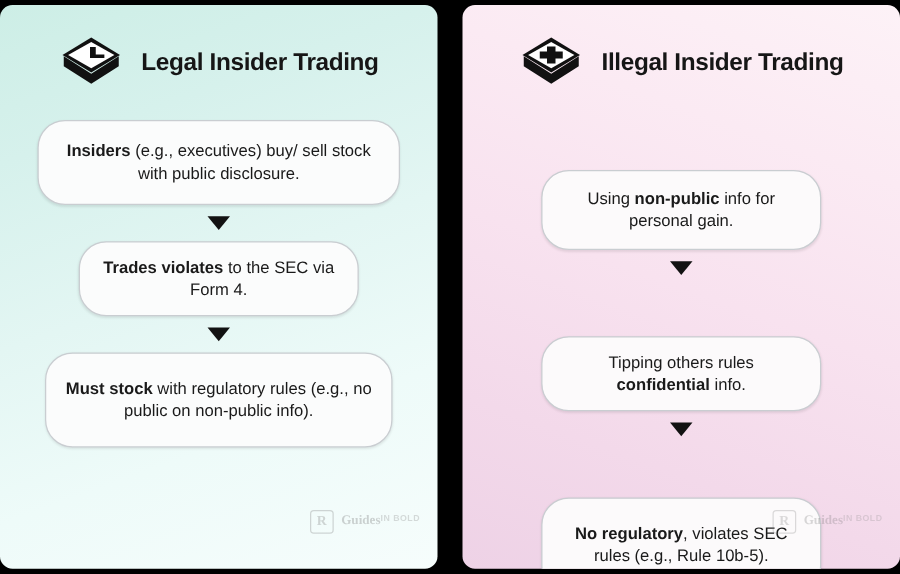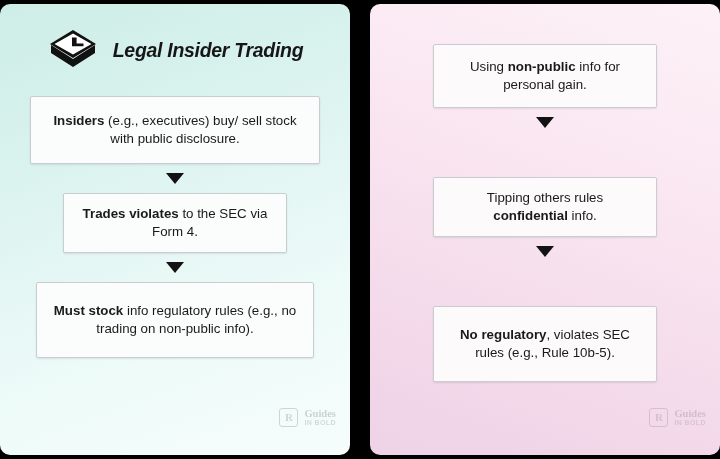--- a/index.html
+++ b/index.html
@@ -59,21 +59,20 @@
   }
 
   
   .panel-header {
     display: flex;
     align-items: center;
     justify-content: center;
     gap: 14px;
     height: 92px;
     padding: 0 16px;
-    font-style: italic;
   }
 
   .badge-icon {
     flex: 0 0 auto;
     width: 52px;
     height: 46px;
     position: relative;
   }
   .badge-icon svg { display: block; width: 52px; height: 46px; }
 
@@ -88,21 +87,21 @@
   
   .flow {
     display: flex;
     flex-direction: column;
     align-items: center;
   }
 
   .card {
     background: #fbfcfc;
     border: 1px solid #c9cdd1;
-    border-radius: 2px;
+    border-radius: 22px;
     box-shadow: 0 1px 2px rgba(0,0,0,0.09);
     display: flex;
     align-items: center;
     justify-content: center;
     text-align: center;
     padding: 10px 14px;
     color: #1a1a1a;
     font-size: 13.3px;
     line-height: 1.32;
   }
@@ -139,21 +138,21 @@
 
   .wm-mark {
     width: 19px; height: 19px;
     border: 1.4px solid #7b7b7b;
     border-radius: 3px;
     display: flex; align-items: center; justify-content: center;
     font-size: 11px; font-weight: bold; color: #7b7b7b;
     font-family: "Liberation Serif", serif;
     line-height: 1;
   }
-  .wm-text { display: flex; flex-direction: column; line-height: 1.02; }
+  .wm-text { display: flex; flex-direction: row; line-height: 1.02; }
   .wm-top {
     font-size: 10.5px; font-weight: bold; color: #6e6e6e;
     font-family: "Liberation Serif", serif;
   }
   .wm-bot {
     font-size: 7px; font-weight: bold; color: #8a8a8a;
     letter-spacing: 0.4px;
   }
 </style>
 </head>
@@ -188,40 +187,51 @@
       <div class="card card-narrow">
         <span>
           <b>Trades violates</b><span> to the SEC via Form 4.</span>
         </span>
       </div>
 
       <div class="arrow"></div>
 
       <div class="card card-tall">
         <span>
-          <b>Must stock</b><span> info regulatory rules (e.g., no trading on non-public info).</span>
+          <b>Must stock</b><span> with regulatory rules (e.g., no public on non-public info).</span>
         </span>
       </div>
 
     </div>
 
     <div class="watermark">
       <span class="wm-mark">R</span>
       <span class="wm-text">
         <span class="wm-top">Guides</span>
         <span class="wm-bot">IN BOLD</span>
       </span>
     </div>
 
   </section>
 
   <div class="panel-gap"></div>
 
   <section class="panel panel-right">
 
+    <div class="panel-header">
+      <span class="badge-icon">
+        <svg viewBox="0 0 52 46">
+          <path d="M26 40 L4 26 L4 18 L26 32 L48 18 L48 26 Z" fill="#111111"></path>
+          <path d="M26 3 L49 17 L26 31 L3 17 Z" fill="#111111"></path>
+          <path d="M26 6.5 L44.5 17 L26 27.5 L7.5 17 Z" fill="#ffffff"></path>
+          <path d="M22.6 10.2 L29.4 10.2 L29.4 14.2 L35.2 14.2 L35.2 19.8 L29.4 19.8 L29.4 23.8 L22.6 23.8 L22.6 19.8 L16.8 19.8 L16.8 14.2 L22.6 14.2 Z" fill="#111111"></path>
+        </svg>
+      </span>
+      <h2 class="panel-title">Illegal Insider Trading</h2>
+    </div>
 
     <div class="flow">
 
       <div class="card card-r1">
         <span>
           <span>Using </span><b>non-public</b><span> info for personal gain.</span>
         </span>
       </div>
 
       <div class="arrow"></div>

